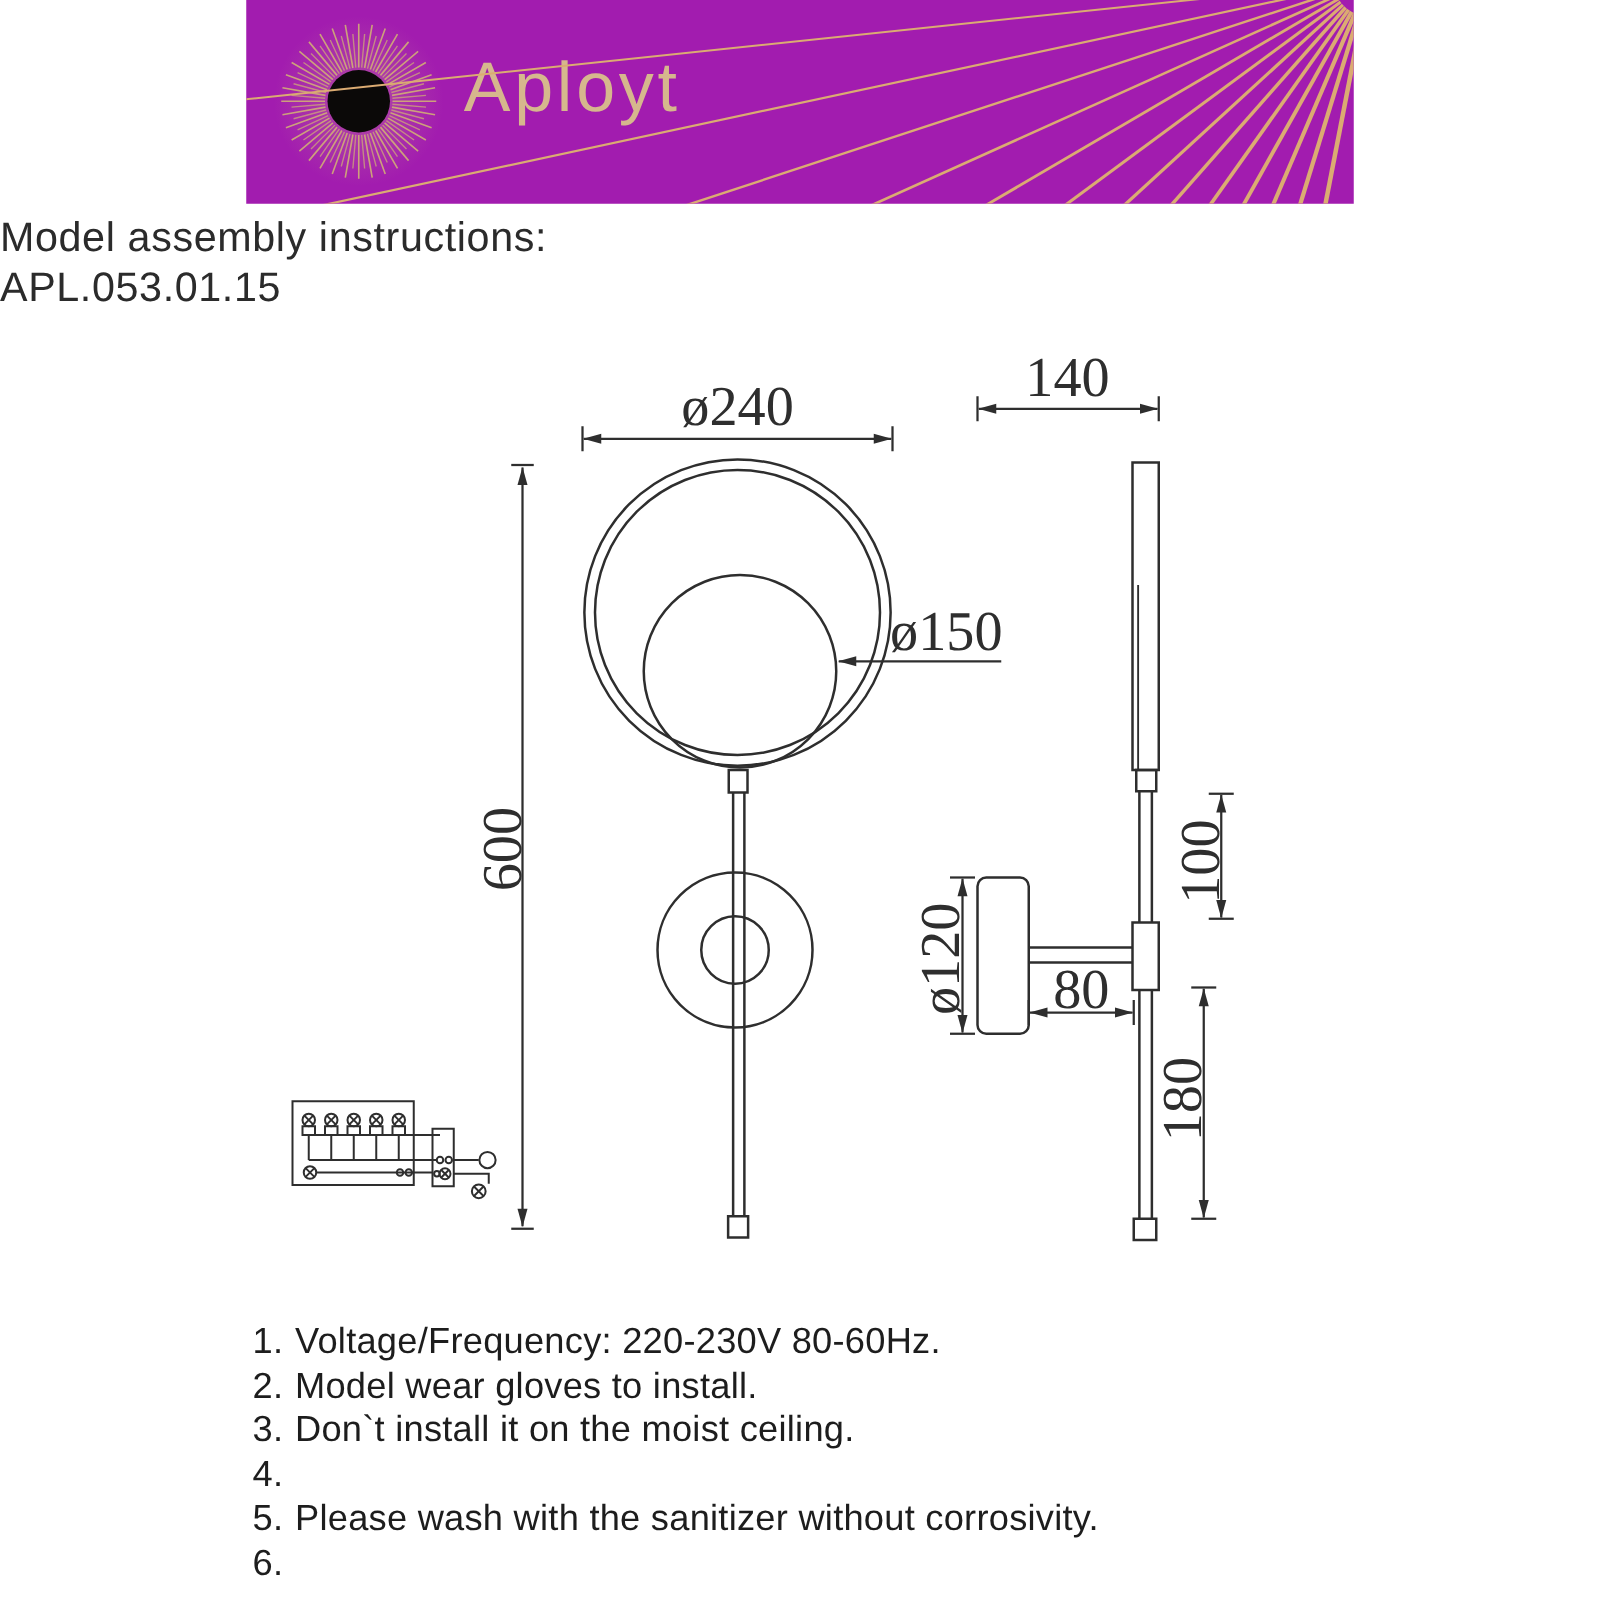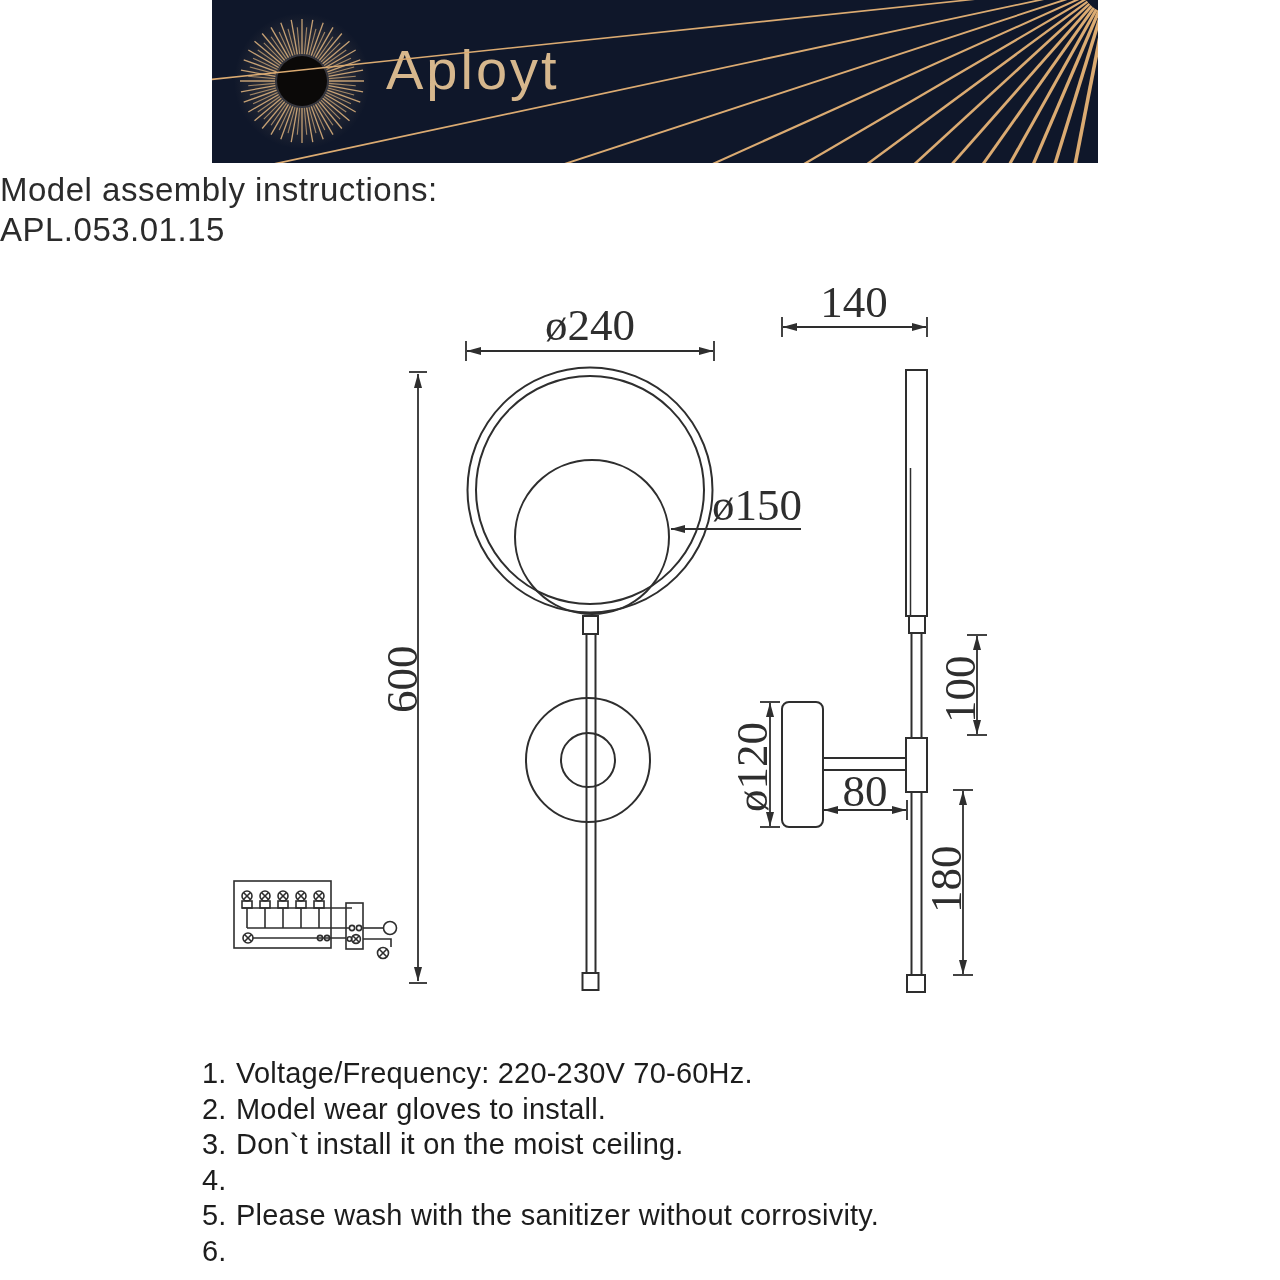--- a/index.html
+++ b/index.html
@@ -3,21 +3,21 @@
 <meta charset="utf-8">
 <style>
   html,body{margin:0;padding:0;}
   body{
     width:1280px;height:1280px;position:relative;background:#ffffff;
     font-family:"Liberation Sans",sans-serif;overflow:hidden;
   }
   
   .banner{
     position:absolute;left:197px;top:0;width:886px;height:163px;
-    background:#0f172a;overflow:hidden;margin-left:15px;
+    background:#a21caf;overflow:hidden;
   }
   .banner svg{position:absolute;top:0;left:0;}
   .brand{
     position:absolute;left:174px;top:42px;
     font-size:56px;line-height:1;color:#d6b78d;
     letter-spacing:3px;font-weight:400;
   }
   
   .title-block{
     position:absolute;left:0;top:170px;width:1266px;text-align:left;
@@ -321,21 +321,21 @@
     <text transform="translate(767,812) rotate(-90)">ø120</text>
     <text x="865" y="806" text-anchor="middle">80</text>
     <text transform="translate(975,723) rotate(-90)">100</text>
     <text transform="translate(961,913) rotate(-90)">180</text>
   </g>
 </svg>
 
 <div class="instructions">
   <div class="instr-row">
     <span class="num">1.</span>
-    <span class="txt">Voltage/Frequency: 220-230V 70-60Hz.</span>
+    <span class="txt">Voltage/Frequency: 220-230V 80-60Hz.</span>
   </div>
   <div class="instr-row">
     <span class="num">2.</span>
     <span class="txt">Model wear gloves to install.</span>
   </div>
   <div class="instr-row">
     <span class="num">3.</span>
     <span class="txt">Don`t install it on the moist ceiling.</span>
   </div>
   <div class="instr-row">

